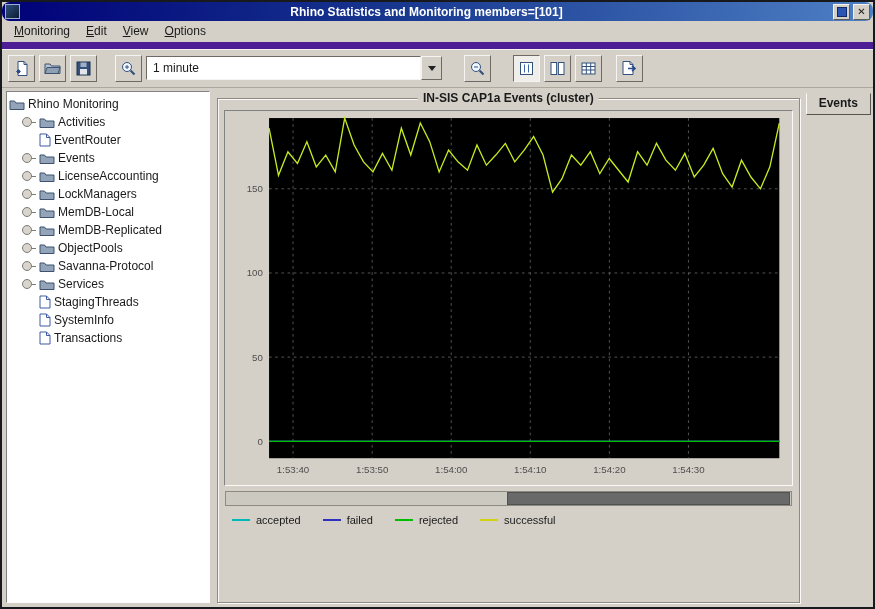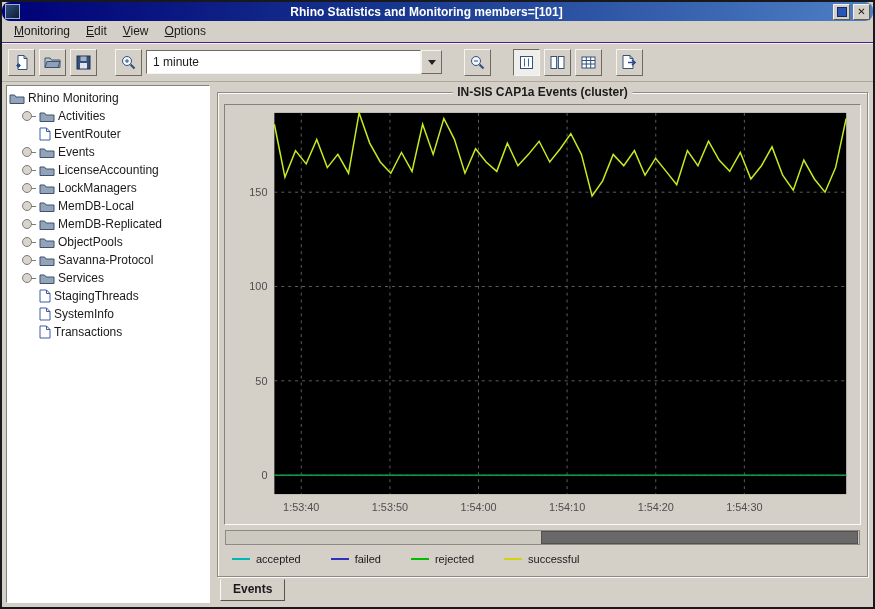--- a/index.html
+++ b/index.html
@@ -8,21 +8,21 @@
   
   .titlebar{height:19px;flex:none;display:flex;align-items:center;padding:0 3px;gap:3px;
     background:linear-gradient(90deg,#000078 0%,#17378f 45%,#4d7fc4 100%);border-radius:8px;}
   .app-icon{width:13px;height:13px;background:linear-gradient(135deg,#30507c,#0c1c34);border:1px solid #9ab0cc;flex:none;}
   .title-text{flex:1;text-align:center;color:#ffffff;font-weight:bold;font-size:12px;white-space:nowrap;overflow:hidden;}
   .tb-btn{width:15px;height:14px;flex:none;display:flex;align-items:center;justify-content:center;
     background:#d4d0c8;border:1px solid;border-color:#f4f3f0 #5f5b55 #5f5b55 #f4f3f0;font-size:10px;line-height:1;cursor:default;}
   .tb-btn.shade{background:#d4d0c8;}
   .shade-glyph{width:8px;height:8px;background:#2a55b4;border:1px solid #102a66;}
   
-  .menubar{height:21px;flex:none;display:flex;align-items:center;padding-left:5px;gap:2px;border-bottom:1px solid #4c1d95;}
+  .menubar{height:21px;flex:none;display:flex;align-items:center;padding-left:5px;gap:2px;border-bottom:7px solid #4c1d95;}
   .menu-item{display:inline-block;padding:2px 7px 3px;cursor:default;}
   .menu-item::first-letter{text-decoration:underline;}
   
   .toolbar{height:38px;flex:none;display:flex;align-items:center;padding:0 6px;border-bottom:1px solid #aca89e;box-shadow:inset 0 1px 0 #f2f1ed;}
   .tbtn{width:27px;height:27px;flex:none;display:flex;align-items:center;justify-content:center;padding:0;
     background:#d4d0c8;border:1px solid;border-color:#f5f4f1 #6e6a63 #6e6a63 #f5f4f1;margin-right:4px;cursor:default;}
   .tbtn.pressed{border-color:#6e6a63 #f5f4f1 #f5f4f1 #6e6a63;background:#efeeea;}
   .ml14{margin-left:14px;} .ml18{margin-left:18px;} .ml10{margin-left:10px;}
   .combo{height:24px;width:296px;flex:none;display:flex;margin-right:22px;}
   .combo-value{flex:1;background:#ffffff;border:1px solid;border-color:#6e6a63 #f5f4f1 #f5f4f1 #6e6a63;
@@ -36,31 +36,31 @@
     padding:3px 2px;overflow:hidden;font-size:12px;}
   .divider{width:7px;flex:none;}
   .tree-row{display:flex;align-items:center;height:18px;gap:3px;white-space:nowrap;cursor:default;}
   .tree-children .tree-row{padding-left:12px;}
   .handle{position:relative;width:15px;height:10px;flex:none;}
   .handle::before{content:"";position:absolute;left:1px;top:0;width:8px;height:8px;border:1px solid #7d7b76;border-radius:50%;background:#d9d5cd;}
   .handle::after{content:"";position:absolute;left:11px;top:5px;width:4px;height:1px;background:#7d7b76;}
   .ticon{flex:none;display:flex;}
   .tlabel{overflow:hidden;text-overflow:ellipsis;}
   
-  .right-col{flex:1;display:flex;flex-direction:column;min-width:0;}
+  .right-col{flex:1;display:flex;min-width:0;}
   .titled-panel{position:relative;flex:1;margin:7px 3px 0 0;border:1px solid #8d8a84;
     box-shadow:inset 1px 1px 0 #fbfaf8,1px 1px 0 #fbfaf8;padding:11px 6px 2px;display:flex;flex-direction:column;min-height:0;}
   .panel-title{position:absolute;top:-8px;left:50%;transform:translateX(-50%);background:#d4d0c8;
     padding:0 5px;font-weight:bold;font-size:12px;white-space:nowrap;}
   .chart-box{flex:none;border:1px solid;border-color:#828282 #fbfaf8 #fbfaf8 #828282;}
   #chart-svg{display:block;width:100%;height:auto;background:#d4d0c8;}
   #chart-svg text{font-family:"Liberation Sans",sans-serif;font-size:11px;fill:#4e4e4e;}
   .range-bar{height:13px;flex:none;margin:5px 1px 0;position:relative;border:1px solid #8d8a84;background:#ccc9c1;}
   .range-thumb{position:absolute;left:49.7%;right:1px;top:0;bottom:0;background:#696969;border:1px solid #515151;box-sizing:border-box;}
-  .legend-row{flex:none;display:flex;align-items:center;gap:30px;padding:8px 8px 6px;font-size:11px;}
+  .legend-row{flex:none;display:flex;align-items:center;gap:22px;padding:8px 8px 6px;font-size:11px;}
   .legend-item{display:flex;align-items:center;gap:6px;}
   .legend-swatch{width:18px;height:2px;flex:none;}
   
   .tab-strip{height:24px;flex:none;display:flex;align-items:flex-start;padding:2px 0 0 3px;}
   .tab{padding:2px 12px 4px;font-weight:bold;font-size:12px;background:#d4d0c8;
     border:1px solid;border-color:#d4d0c8 #57534d #57534d #fbfaf8;cursor:default;}
 </style>
 </head>
 <body>
 

